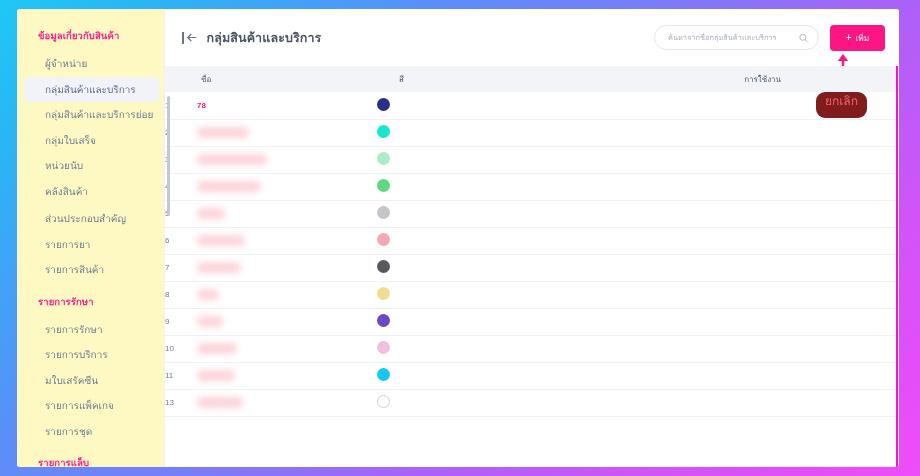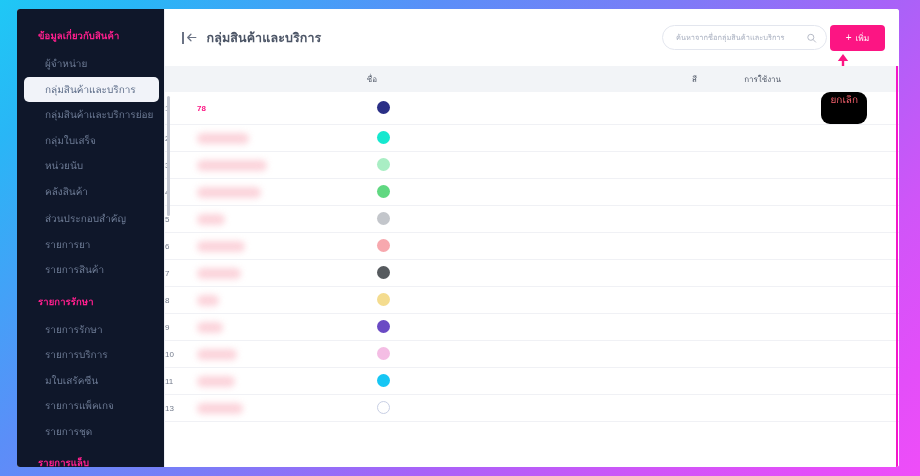--- a/index.html
+++ b/index.html
@@ -38,21 +38,21 @@
     background: #ffffff;
     border-radius: 3px;
     overflow: hidden;
     display: flex;
   }
 
   
   #sidebar {
     width: 148px;
     height: 100%;
-    background: #0f172a;
+    background: #fef9c3;
     padding: 10px 0 0 0;
     flex: 0 0 148px;
     overflow: hidden;
     position: relative;
   }
   .nav-group { margin-bottom: 2px; }
   .nav-heading {
     color: #ff1f8e;
     font-size: 9.5px;
     font-weight: bold;
@@ -113,21 +113,21 @@
     font-size: 12.5px;
     font-weight: bold;
     color: #4c5566;
     white-space: nowrap;
     letter-spacing: 0.1px;
   }
   #topbar-right {
     margin-left: auto;
     display: flex;
     align-items: center;
-    gap: 3px;
+    gap: 11px;
   }
   #search-wrap {
     position: relative;
     width: 165px;
     height: 25px;
   }
   #search-input {
     width: 100%; height: 100%;
     border: 1px solid #e3e6ee;
     border-radius: 14px;
@@ -186,21 +186,21 @@
     width: 100%;
     border-collapse: collapse;
     table-layout: fixed;
   }
   #grid thead th {
     background: #f2f4f7;
     height: 26px;
     font-size: 8px;
     font-weight: normal;
     color: #4d5565;
-    text-align: right;
+    text-align: left;
     padding: 0;
     border: none;
   }
   #grid thead th.c-idx   { width: 32px; }
   #grid thead th.c-name  { width: 180px; padding-left: 4px; }
   #grid thead th.c-color { width: 320px; padding-left: 22px; }
   #grid thead th.c-use   { text-align: right; padding-right: 86px; }
   #grid thead th.c-act   { width: 32px; }
 
   #grid tbody td {
@@ -231,25 +231,25 @@
     opacity: .8;
   }
   .dot {
     display: inline-block;
     width: 13px; height: 13px;
     border-radius: 50%;
   }
   .dot.hollow { background: #ffffff !important; border: 1.2px solid #c8cfe4; }
   .badge {
     display: inline-block;
-    background: #000000;
+    background: #7f1d1d;
     color: #f4606c;
-    font-size: 10px;
+    font-size: 12px;
     border-radius: 9px;
-    padding: 3px 9px 19px;
+    padding: 3px 9px 11px;
     line-height: 1;
   }
 
   
   #table-vscroll-left {
     position: absolute;
     left: 2px;
     top: 30px;
     width: 2.5px;
     height: 120px;

